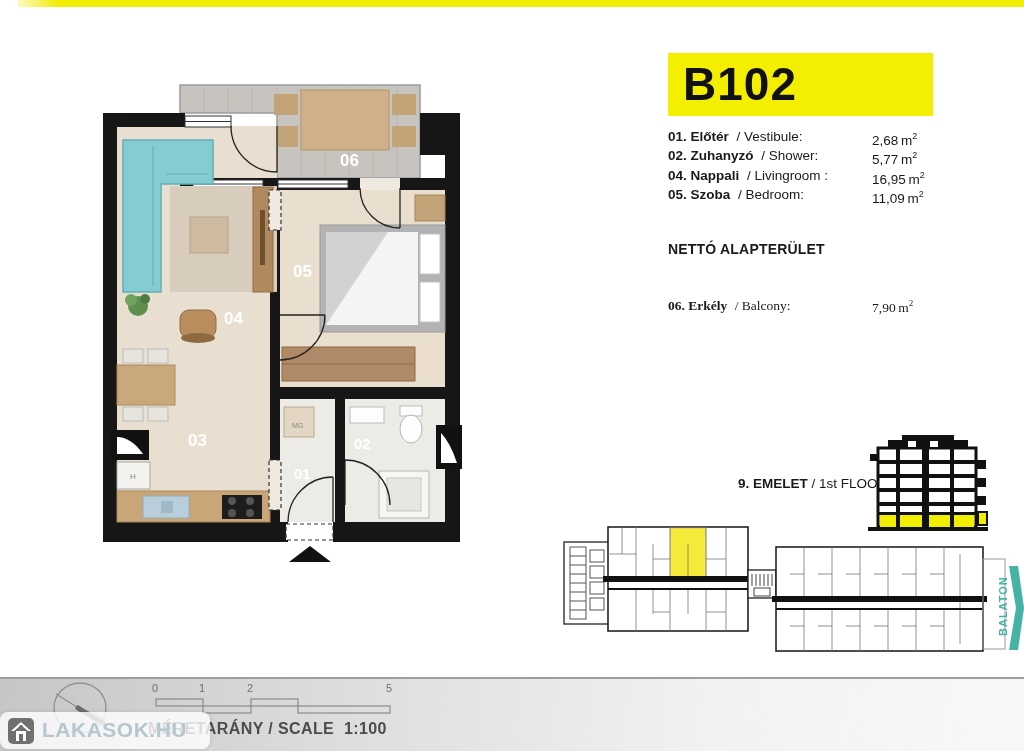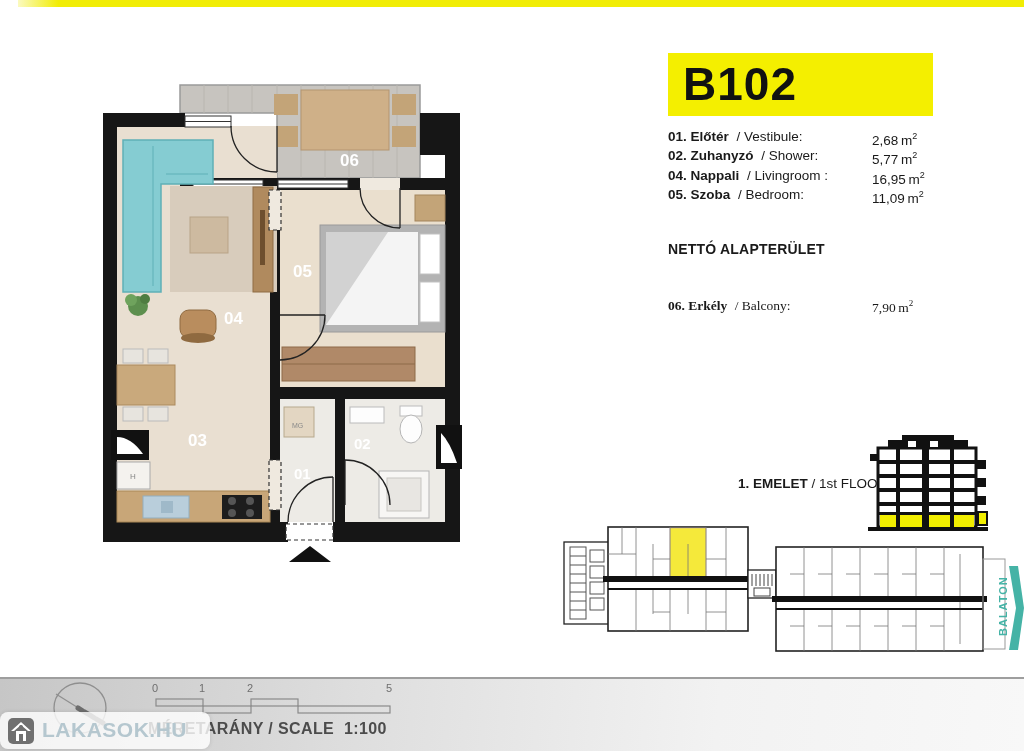--- a/index.html
+++ b/index.html
@@ -243,21 +243,21 @@
   <div class="abs balcony-row">
     <div class="room-row">
       <span class="rnum">06.</span>
       <span class="rhu">Erkély</span>
       <span class="ren">/ Balcony:</span>
       <span class="rval"><span>7,90</span> <span>m</span><sup>2</sup></span>
     </div>
   </div>
 
   <div class="abs floor-label">
-    <b>1. EMELET</b><span> / 1st FLOOR</span>
+    <b>9. EMELET</b><span> / 1st FLOOR</span>
   </div>
 
   <svg class="abs" style="left:866px;top:434px;" width="124" height="102" viewBox="0 0 124 102">
     <rect x="2" y="93" width="120" height="4" fill="#111"></rect>
     <rect x="12" y="14" width="98" height="79" fill="#fff" stroke="#111" stroke-width="3"></rect>
     <rect x="14" y="80" width="94" height="13" fill="#f2ee00"></rect>
     <rect x="112" y="78" width="9" height="13" fill="#f2ee00" stroke="#111" stroke-width="2"></rect>
     <g fill="#111">
       <rect x="12" y="26" width="98" height="4"></rect>
       <rect x="12" y="40" width="98" height="4"></rect>

